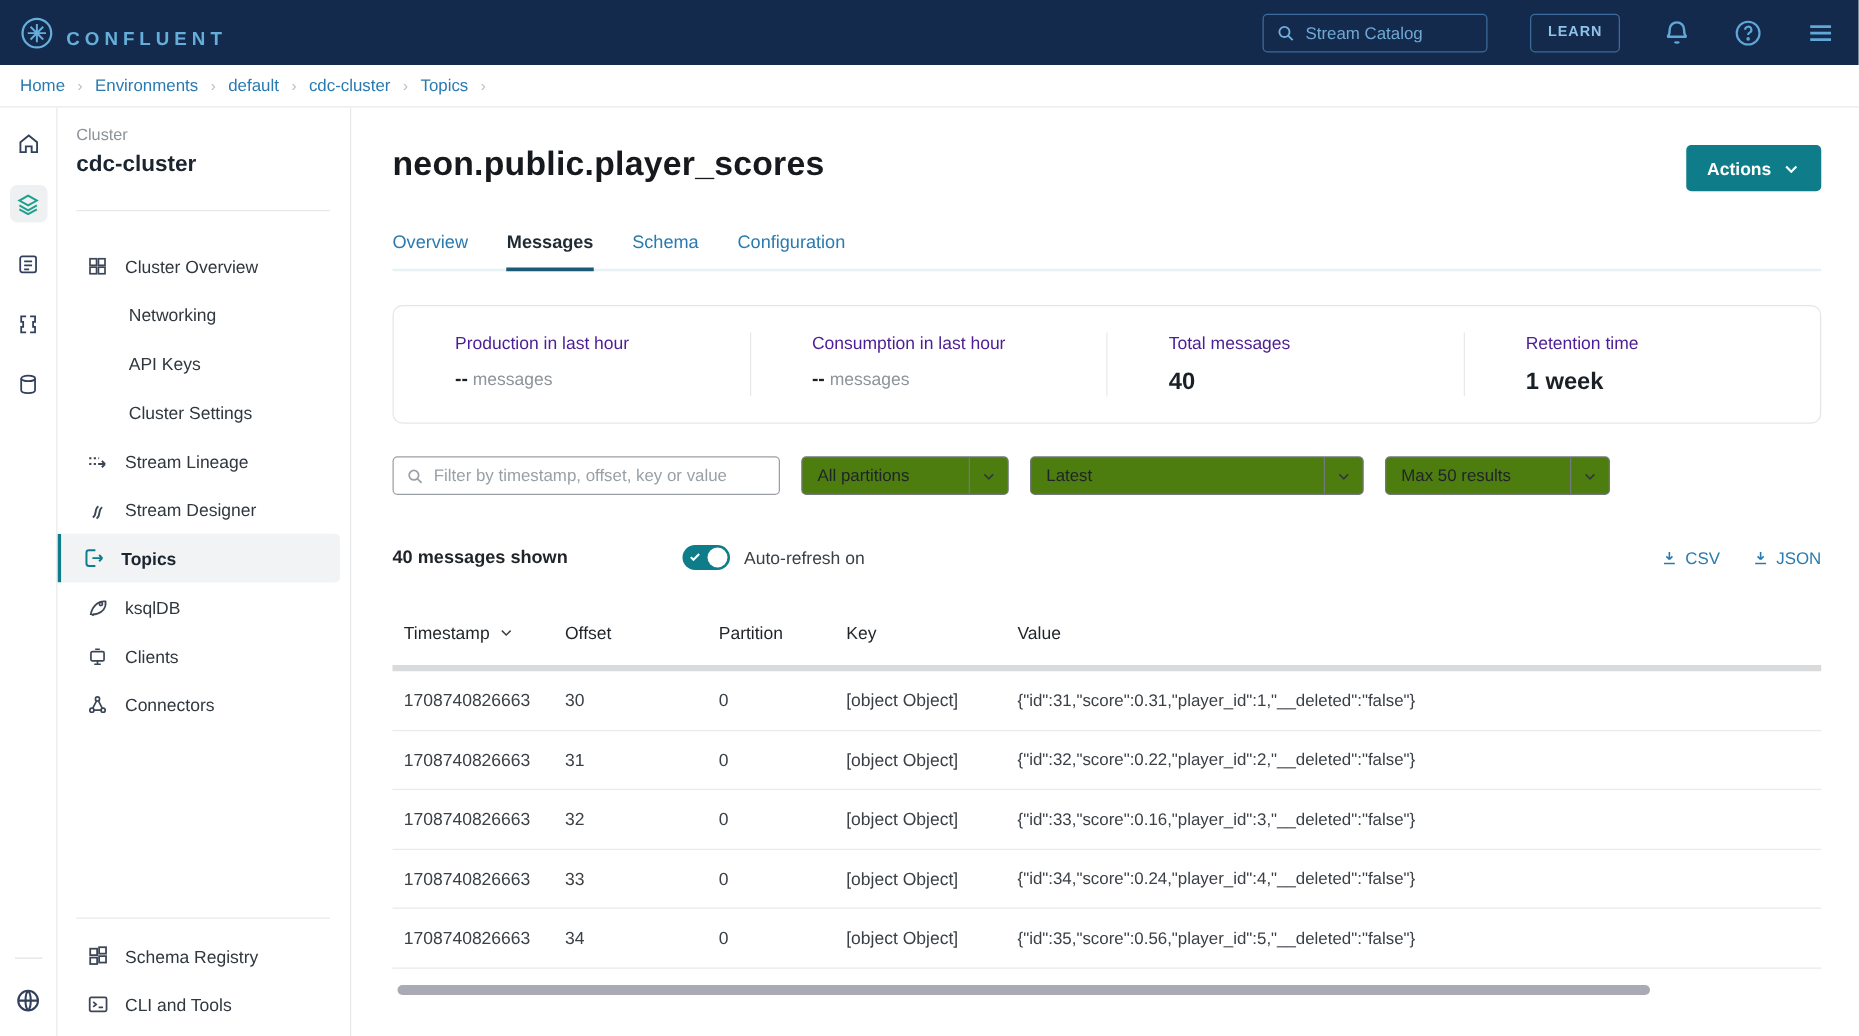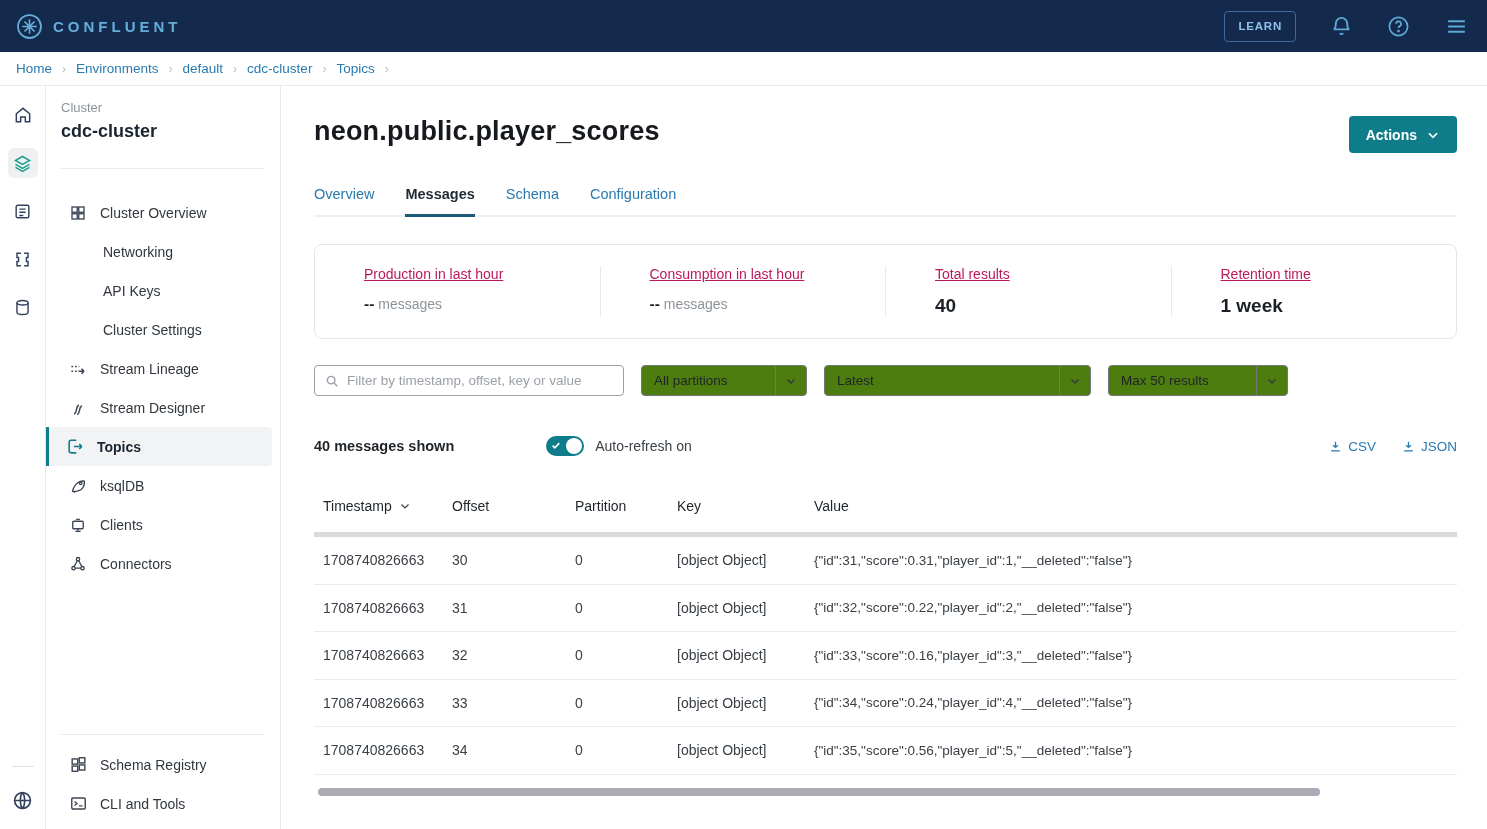--- a/index.html
+++ b/index.html
@@ -1,21 +1,21 @@
 <!DOCTYPE html>
 <html><head>
 <meta charset="utf-8">
 <style>
   * { box-sizing: border-box; margin: 0; padding: 0; }
   html, body { width: 1487px; height: 829px; overflow: hidden; }
   body { font-family: "Liberation Sans", sans-serif; background: #fff; color: #1c2228; }
 
   
   .navbar { height: 52px; background: #142a4d; display: flex; align-items: center; padding: 0 18px 0 16px; }
-  .brand { display: flex; align-items: center; gap: 10px; color: #66aeda; }
+  .brand { display: flex; align-items: flex-end; gap: 10px; color: #66aeda; }
   .brand-name { font-size: 15px; font-weight: 600; letter-spacing: 4px; color: #66aeda; }
   .nav-right { margin-left: auto; display: flex; align-items: center; gap: 34px; }
   .nav-search { width: 180px; height: 31px; border: 1px solid #3c6b9c; border-radius: 4px; display: flex; align-items: center; padding: 0 10px; gap: 8px; color: #6fb0dd; background: transparent; }
   .nav-search input { border: none; outline: none; background: transparent; color: #9cc8e8; font-size: 13.5px; width: 120px; font-family: "Liberation Sans", sans-serif; }
   .nav-search input::placeholder { color: #6fa9d4; }
   .learn-btn { height: 31px; border: 1px solid #3c6b9c; border-radius: 4px; background: transparent; color: #8fc2e8; font-size: 11.5px; font-weight: 600; letter-spacing: .8px; padding: 0 13px; cursor: pointer; font-family: "Liberation Sans", sans-serif; }
   .icon-btn { background: none; border: none; color: #5fa8d8; cursor: pointer; display: flex; align-items: center; }
 
   
   .breadcrumb { height: 34px; background: #fff; border-bottom: 1px solid #e7e9eb; display: flex; align-items: center; padding: 0 16px; gap: 10px; font-size: 13.5px; }
@@ -52,21 +52,21 @@
   .page-title { font-size: 27px; font-weight: 700; color: #16191d; letter-spacing: .2px; }
   .actions-btn { margin-left: auto; background: #0f7d89; color: #fff; border: none; border-radius: 4px; height: 37px; padding: 0 17px; font-size: 14px; font-weight: 700; display: flex; align-items: center; gap: 9px; cursor: pointer; font-family: "Liberation Sans", sans-serif; }
 
   .tabs { display: flex; gap: 31px; margin-top: 33px; border-bottom: 2px solid #e8f1f6; }
   .tab { font-size: 14.5px; color: #2a7ab0; padding-bottom: 12px; cursor: pointer; border-bottom: 3px solid transparent; margin-bottom: -2px; }
   .tab.active { color: #1f2a33; font-weight: 700; border-bottom-color: #1d5a78; }
 
   .stats-card { margin-top: 27px; border: 1px solid #e3e6e8; border-radius: 8px; display: flex; padding: 21px 0; }
   .stat { flex: 1; padding-left: 49px; border-right: 1px solid #e7e9eb; }
   .stat:last-child { border-right: none; }
-  .stat-label { font-size: 14px; color: #be185d; text-decoration: underline; }
+  .stat-label { font-size: 14px; color: #4c1d95; }
   .stat-value-row { margin-top: 13px; font-size: 14px; color: #8d939a; }
   .stat-value { font-size: 15.5px; font-weight: 700; color: #1b2026; }
   .stat-value.big { font-size: 19px; }
 
   .filter-row { display: flex; gap: 17px; margin-top: 26px; }
   .filter-search { width: 310px; height: 31px; border: 1px solid #9aa0a6; border-radius: 4px; display: flex; align-items: center; gap: 8px; padding: 0 10px; color: #9aa0a6; background: #fff; }
   .filter-search input { border: none; outline: none; font-size: 13.5px; flex: 1; color: #30373e; font-family: "Liberation Sans", sans-serif; }
   .filter-search input::placeholder { color: #9aa0a6; }
   .dropdown { height: 31px; border: 1px solid #73787d; border-radius: 4px; display: flex; align-items: stretch; background: #4d7c0f; cursor: pointer; }
   .dropdown .dd-label { display: flex; align-items: center; padding: 0 12px; font-size: 13.5px; color: #1f2429; flex: 1; }
@@ -102,20 +102,29 @@
       <svg width="27" height="27" viewBox="0 0 24 24" fill="none" stroke="currentColor" stroke-width="1.6">
         <circle cx="12" cy="12" r="10.2"></circle>
         <g stroke-width="1.4">
           <path d="M12 5.5v13M5.5 12h13M7.5 7.5l9 9M16.5 7.5l-9 9"></path>
         </g>
       </svg>
     </span>
     <span class="brand-name">CONFLUENT</span>
   </div>
   <div class="nav-right">
+    <div class="nav-search">
+      <span>
+        <svg width="15" height="15" viewBox="0 0 24 24" fill="none" stroke="currentColor" stroke-width="2.4">
+            <circle cx="10.5" cy="10.5" r="6.5"></circle>
+            <path d="M15.5 15.5L21 21"></path>
+          </svg>
+      </span>
+      <input type="text" placeholder="Stream Catalog" style="">
+    </div>
     <button class="learn-btn">LEARN</button>
     <button class="icon-btn">
       <svg width="23" height="23" viewBox="0 0 24 24" fill="none" stroke="currentColor" stroke-width="2">
           <path d="M6 9a6 6 0 0 1 12 0c0 5 2 6 2 6H4s2-1 2-6"></path>
           <path d="M10.3 19a2 2 0 0 0 3.4 0"></path>
         </svg>
     </button>
     <button class="icon-btn">
       <svg width="23" height="23" viewBox="0 0 24 24" fill="none" stroke="currentColor" stroke-width="1.8">
           <circle cx="12" cy="12" r="9.5"></circle>
@@ -320,21 +329,21 @@
     <section class="stats-card">
       <div class="stat">
         <div class="stat-label">Production in last hour</div>
         <div class="stat-value-row"><span class="stat-value">--</span><span> messages</span></div>
       </div>
       <div class="stat">
         <div class="stat-label">Consumption in last hour</div>
         <div class="stat-value-row"><span class="stat-value">--</span><span> messages</span></div>
       </div>
       <div class="stat">
-        <div class="stat-label">Total results</div>
+        <div class="stat-label">Total messages</div>
         <div class="stat-value-row"><span class="stat-value big">40</span></div>
       </div>
       <div class="stat">
         <div class="stat-label">Retention time</div>
         <div class="stat-value-row"><span class="stat-value big">1 week</span></div>
       </div>
     </section>
 
     <div class="filter-row">
       <div class="filter-search">

